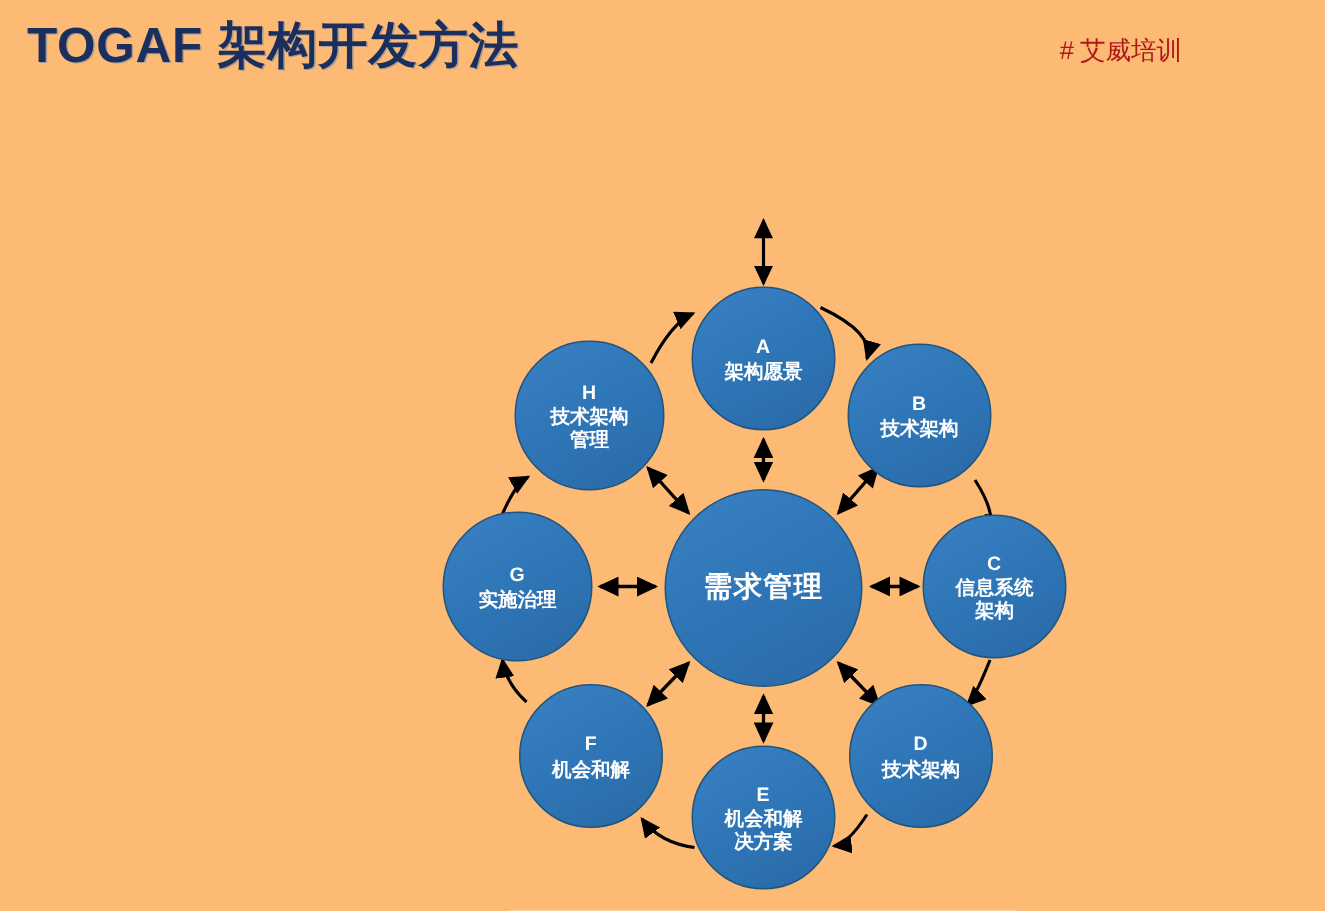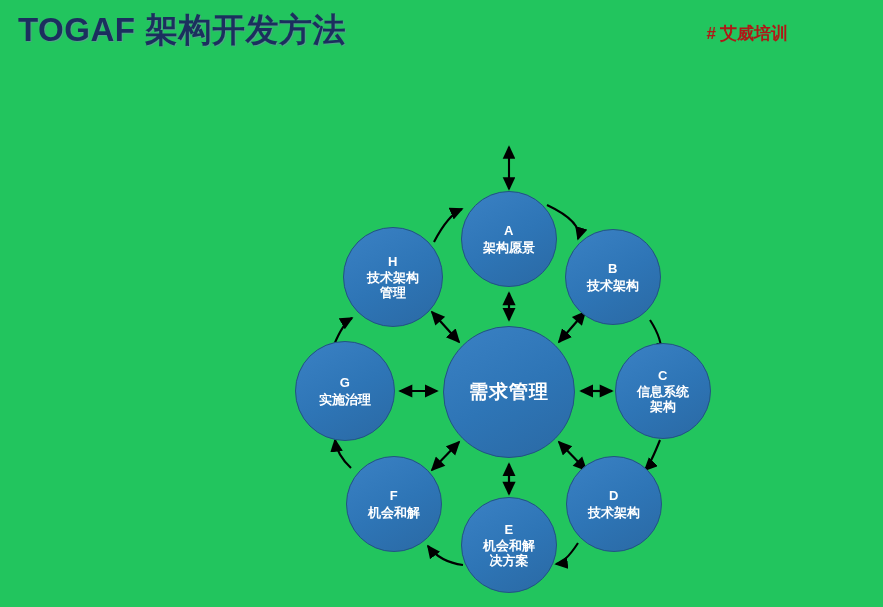--- a/index.html
+++ b/index.html
@@ -12,41 +12,41 @@
     width: 883px;
     height: 607px;
     overflow: hidden;
     font-family: "Liberation Sans", "DejaVu Sans", sans-serif;
     position: relative;
   }
   #slide {
     position: relative;
     width: 883px;
     height: 607px;
-    background: #22c55e;
+    background: #fdba74;
   }
 
   
   #slide-title {
     position: absolute;
     left: 18px;
     top: 8px;
     font-size: 33px;
     font-weight: bold;
     color: #1b2f5e;
     letter-spacing: 0.5px;
     white-space: nowrap;
     text-shadow: 1px 1px 0 rgba(120,135,170,0.55);
   }
   #brand {
     position: absolute;
     right: 95px;
     top: 22px;
     font-size: 17px;
-    font-weight: bold;
+    font-weight: normal;
     color: #b01717;
     white-space: nowrap;
   }
   #brand .hash {
     margin-right: 4px;
   }
 
   
   #diagram {
     position: absolute;

